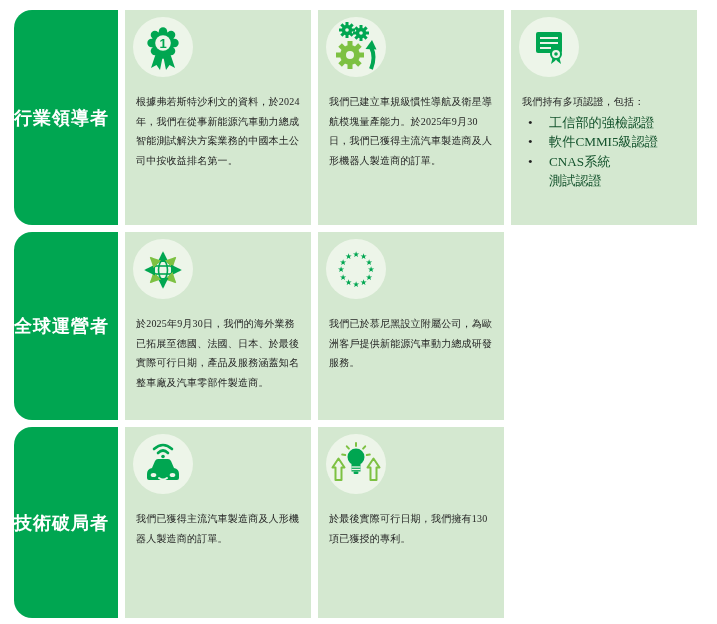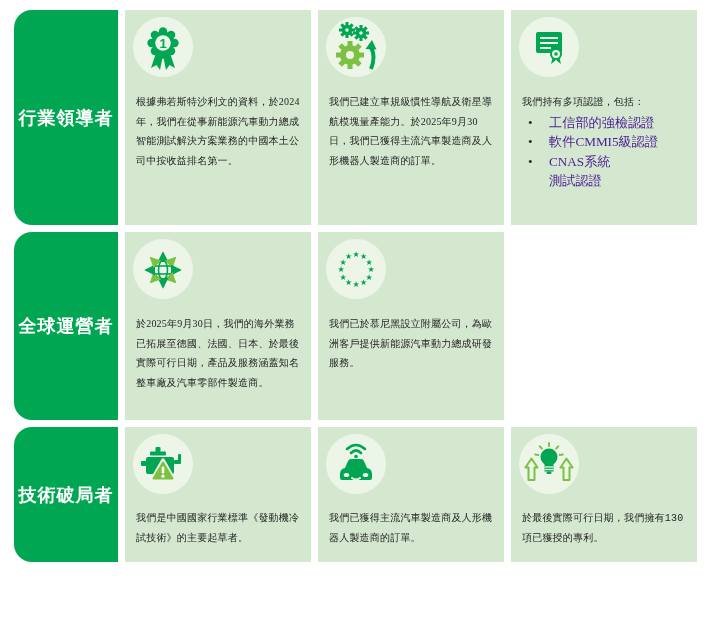--- a/index.html
+++ b/index.html
@@ -1,28 +1,28 @@
 <!DOCTYPE html>
 <html><head>
 <meta charset="utf-8">
 <style>
   html,body{margin:0;padding:0;background:#ffffff;}
   body{width:717px;height:624px;font-family:"Liberation Serif","DejaVu Serif",serif;}
   .page{box-sizing:border-box;width:717px;height:624px;padding:10px 20px 6px 14px;}
   .row{display:grid;grid-template-columns:104px 186px 186px 186px;column-gap:7px;margin-bottom:7px;}
   .row.r1{height:215px;}
   .row.r2{height:188px;}
-  .row.r3{height:135px;font-family:Liberation Mono, monospace;}
-  .row-label{background:#00A651;border-radius:18px 0 0 18px;display:flex;align-items:center;justify-content:center;}
+  .row.r3{height:191px;}
+  .row-label{background:#00A651;border-radius:18px 0 0 18px;display:flex;align-items:center;justify-content:flex-start;}
   .row-label span{color:#ffffff;font-size:18px;font-weight:bold;letter-spacing:1px;white-space:nowrap;}
   .card{background:#D4E8D0;overflow:hidden;}
   .icon-circle{width:60px;height:60px;border-radius:50%;background:#EDF5E9;margin:7px 0 0 8px;display:flex;align-items:center;justify-content:center;}
   .icon-circle svg{display:block;}
   .card-text{margin:15px 11px 0 11px;font-size:10px;line-height:19.5px;color:#1f1f1f;letter-spacing:0.2px;}
-  .cert-list{margin:1px 11px 0 11px;font-size:13.2px;line-height:19.5px;color:#4c1d95;}
+  .cert-list{margin:1px 11px 0 11px;font-size:13.2px;line-height:19.5px;color:#14532d;}
   .li{position:relative;padding-left:27px;}
   .li.b::before{content:"\2022";position:absolute;left:6px;top:0;color:#1f1f1f;}
 </style>
 </head>
 <body>
 
 <div class="page">
 
   <section class="row r1">
     <div class="row-label">
@@ -160,39 +160,20 @@
       <p class="card-text">我們已於慕尼黑設立附屬公司，為歐洲客戶提供新能源汽車動力總成研發服務。</p>
     </div>
 
   </section>
 
   <section class="row r3">
     <div class="row-label">
       <span>技術破局者</span>
     </div>
 
-    <div class="card">
-      <div class="icon-circle">
-        <svg width="60" height="60" viewBox="0 0 60 60">
-          <g fill="#00A651">
-            <rect x="13" y="23" width="28" height="17" rx="2"></rect>
-            <rect x="8" y="27" width="6" height="5" rx="1"></rect>
-            <rect x="17" y="17.5" width="16" height="4" rx="1"></rect>
-            <rect x="22.5" y="13" width="5" height="5" rx="1"></rect>
-            <rect x="41" y="26" width="7" height="4" rx="1"></rect>
-            <rect x="45" y="20" width="3" height="7" rx="1"></rect>
-          </g>
-          <polygon points="30,26 41.5,46 18.5,46" fill="#7DC142" stroke="#EDF5E9" stroke-width="3.5" stroke-linejoin="round"></polygon>
-          <polygon points="30,28.5 39.5,44.5 20.5,44.5" fill="#7DC142" stroke="#7DC142" stroke-width="2" stroke-linejoin="round"></polygon>
-          <rect x="28.7" y="32.5" width="2.6" height="7" rx="1.3" fill="#ffffff"></rect>
-          <circle cx="30" cy="42.2" r="1.6" fill="#ffffff"></circle>
-        </svg>
-      </div>
-      <p class="card-text">我們是中國國家行業標準《發動機冷試技術》的主要起草者。</p>
-    </div>
 
     <div class="card">
       <div class="icon-circle">
         <svg width="60" height="60" viewBox="0 0 60 60">
           <path d="M21 15 Q30 7 39 15" stroke="#00A651" stroke-width="2.6" fill="none" stroke-linecap="round"></path>
           <path d="M25 19 Q30 14 35 19" stroke="#00A651" stroke-width="2.6" fill="none" stroke-linecap="round"></path>
           <circle cx="30" cy="22.5" r="1.8" fill="#00A651"></circle>
           <path d="M14 40 q0 -5 5 -6 l3 -7 q1 -2 3 -2 h10 q2 0 3 2 l3 7 q5 1 5 6 v4 q0 2 -2 2 h-28 q-2 0 -2 -2 z" fill="#00A651"></path>
           <ellipse cx="20.5" cy="41" rx="2.8" ry="2" fill="#EDF5E9"></ellipse>
           <ellipse cx="39.5" cy="41" rx="2.8" ry="2" fill="#EDF5E9"></ellipse>

